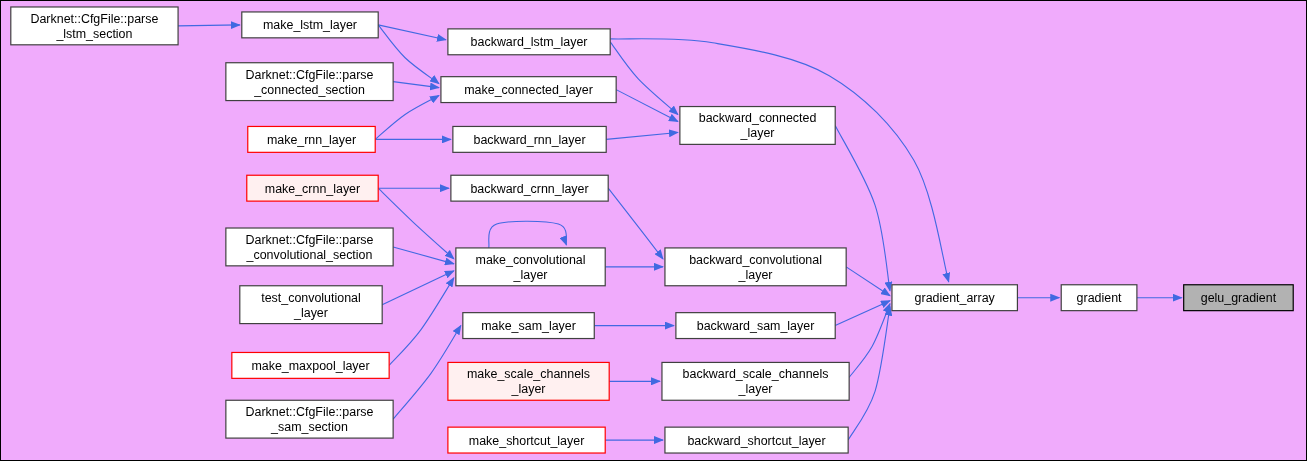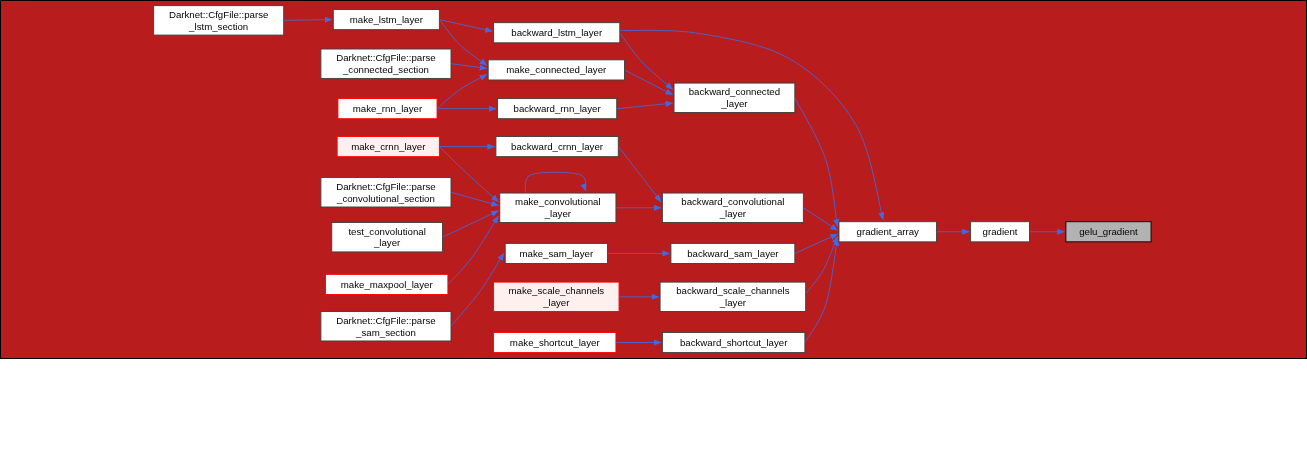--- a/index.html
+++ b/index.html
@@ -2,24 +2,24 @@
 <html><head>
 <meta charset="utf-8">
 <style>
   html, body {
     margin: 0;
     padding: 0;
     background: #ffffff;
   }
   .frame {
     width: 1307px;
-    height: 359px;
+    height: 461px;
     box-sizing: border-box;
     border: 1px solid #000000;
-    background: #b91c1c;
+    background: #f0abfc;
     position: relative;
     overflow: hidden;
   }
   svg {
     display: block;
     width: 100%;
     height: 100%;
   }
   .edge {
     fill: none;

